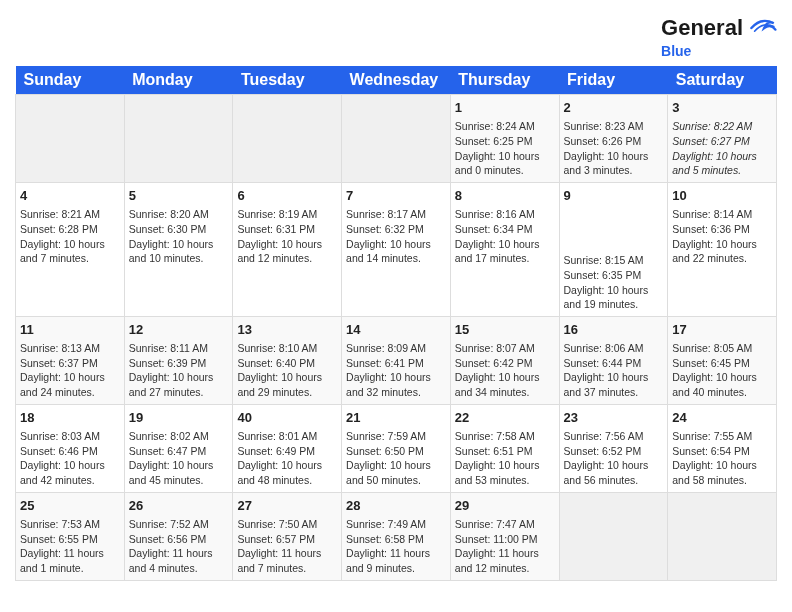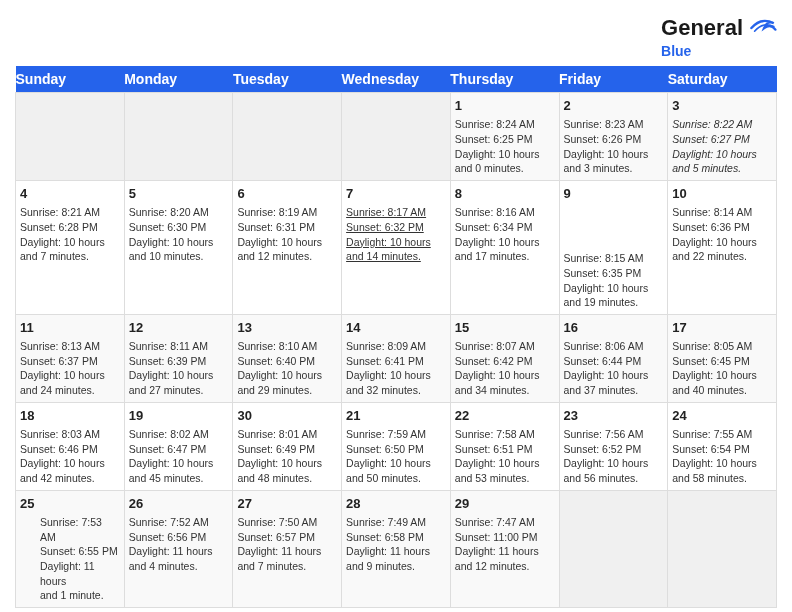--- a/index.html
+++ b/index.html
@@ -46,23 +46,23 @@
       margin-top: 2px;
     }
     table {
       width: 100%;
       border-collapse: collapse;
       font-size: 11px;
     }
     thead th {
       background: #2563eb;
       color: #fff;
-      padding: 5px 0;
+      padding: 5px 8px;
       text-align: left;
-      font-size: 14px;
+      font-size: 16px;
       font-weight: bold;
     }
     tbody td {
       vertical-align: top;
       padding: 4px 4px;
       border: 1px solid #ddd;
       width: calc(100% / 7);
       min-height: 80px;
       color: #222;
       line-height: 1.4;
@@ -166,21 +166,21 @@
         </td>
         <td>
           <span class="day-num">6</span>
           <div class="day-info" style="white-space: pre-line;">Sunrise: 8:19 AM
 Sunset: 6:31 PM
 Daylight: 10 hours
 and 12 minutes.</div>
         </td>
         <td>
           <span class="day-num">7</span>
-          <div class="day-info" style="white-space: pre-line; text-decoration: underline;">Sunrise: 8:17 AM
+          <div class="day-info" style="white-space: pre-line;">Sunrise: 8:17 AM
 Sunset: 6:32 PM
 Daylight: 10 hours
 and 14 minutes.</div>
         </td>
         <td>
           <span class="day-num">8</span>
           <div class="day-info" style="white-space: pre-line;">Sunrise: 8:16 AM
 Sunset: 6:34 PM
 Daylight: 10 hours
 and 17 minutes.</div>
@@ -260,21 +260,21 @@
 and 42 minutes.</div>
         </td>
         <td>
           <span class="day-num">19</span>
           <div class="day-info" style="white-space: pre-line;">Sunrise: 8:02 AM
 Sunset: 6:47 PM
 Daylight: 10 hours
 and 45 minutes.</div>
         </td>
         <td>
-          <span class="day-num">30</span>
+          <span class="day-num">40</span>
           <div class="day-info" style="white-space: pre-line;">Sunrise: 8:01 AM
 Sunset: 6:49 PM
 Daylight: 10 hours
 and 48 minutes.</div>
         </td>
         <td>
           <span class="day-num">21</span>
           <div class="day-info" style="white-space: pre-line;">Sunrise: 7:59 AM
 Sunset: 6:50 PM
 Daylight: 10 hours
@@ -298,21 +298,21 @@
           <span class="day-num">24</span>
           <div class="day-info" style="white-space: pre-line;">Sunrise: 7:55 AM
 Sunset: 6:54 PM
 Daylight: 10 hours
 and 58 minutes.</div>
         </td>
       </tr>
       <tr>
         <td>
           <span class="day-num">25</span>
-          <div class="day-info" style="white-space: pre-line; margin-left: 20px;">Sunrise: 7:53 AM
+          <div class="day-info" style="white-space: pre-line;">Sunrise: 7:53 AM
 Sunset: 6:55 PM
 Daylight: 11 hours
 and 1 minute.</div>
         </td>
         <td>
           <span class="day-num">26</span>
           <div class="day-info" style="white-space: pre-line;">Sunrise: 7:52 AM
 Sunset: 6:56 PM
 Daylight: 11 hours
 and 4 minutes.</div>

